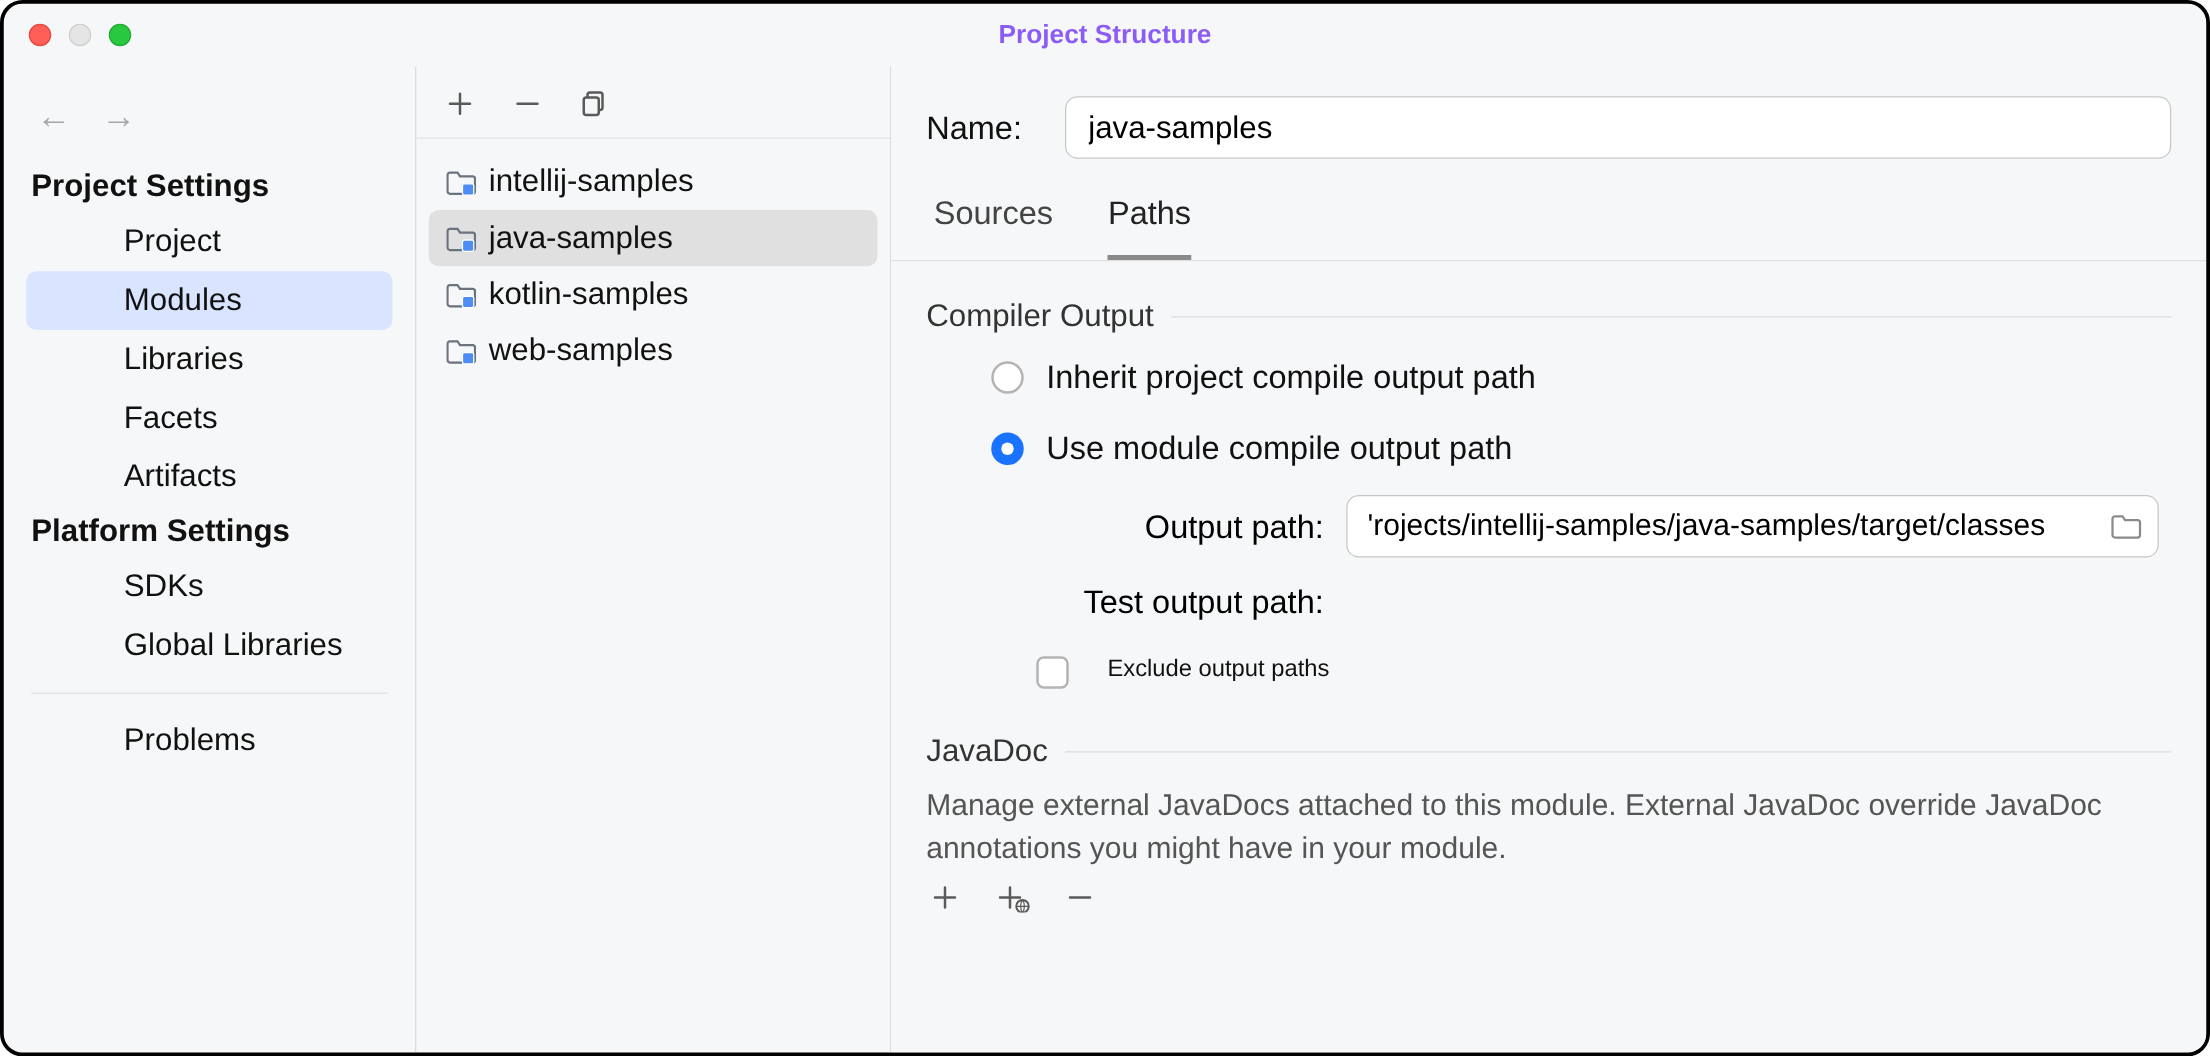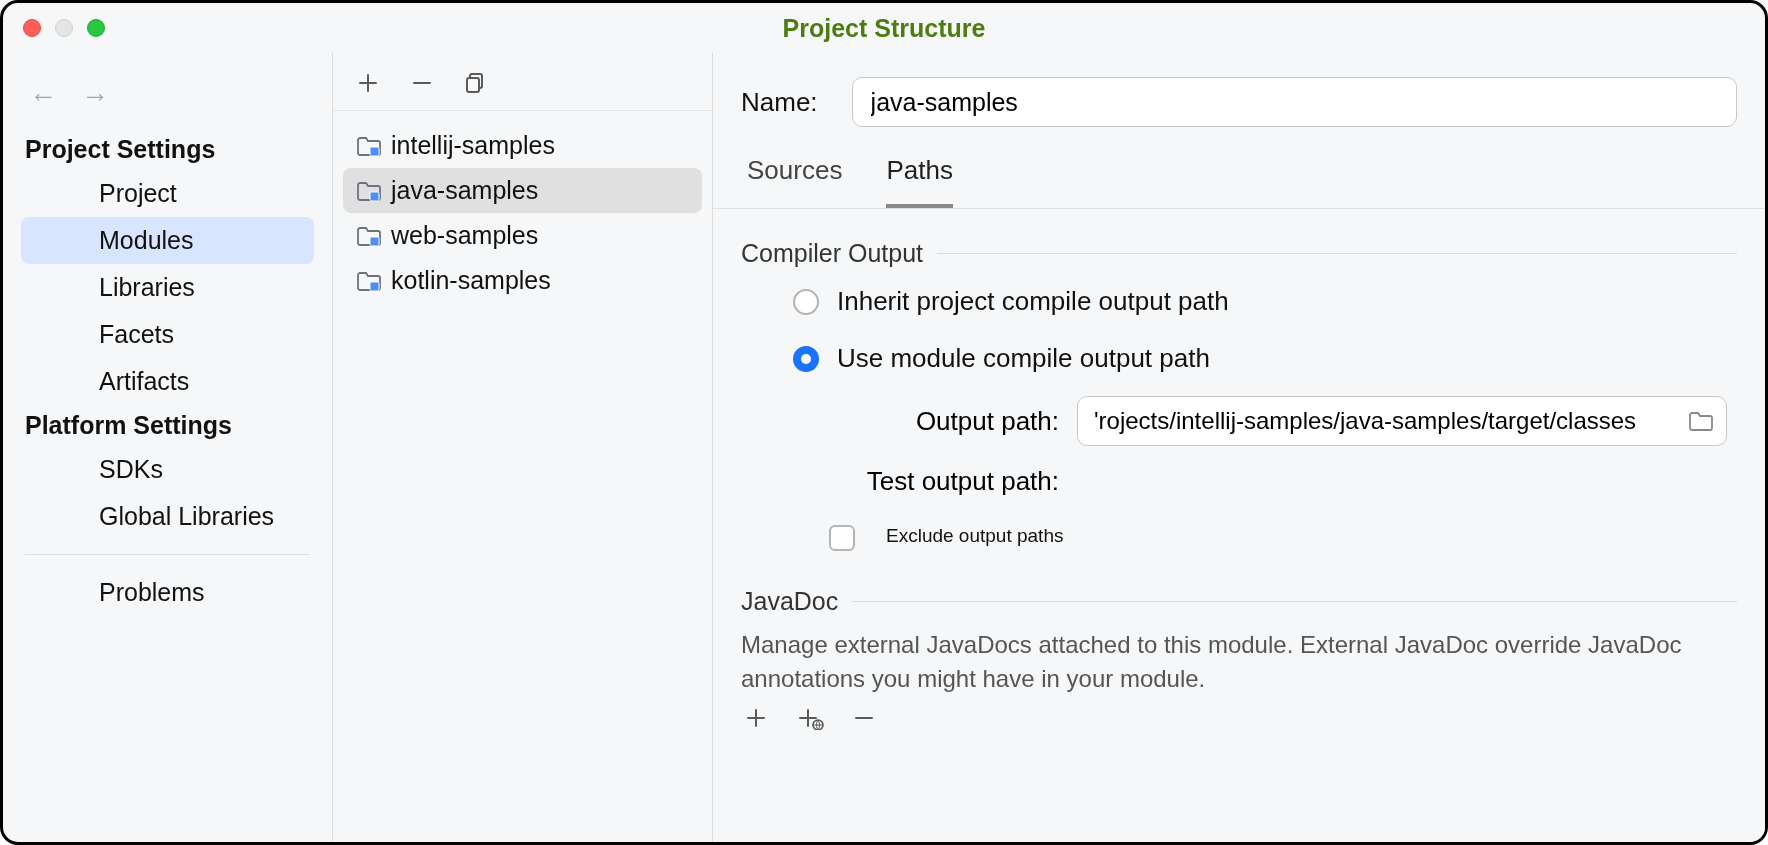--- a/index.html
+++ b/index.html
@@ -4,21 +4,21 @@
 <style>
   * { box-sizing: border-box; margin: 0; padding: 0; }
   html, body { width: 1768px; height: 845px; font-family: -apple-system, "Helvetica Neue", Arial, sans-serif; font-size: 24px; color: #111; background: #fff; }
   .window { width: 1768px; height: 845px; border: 3px solid #000; border-radius: 18px; overflow: hidden; background: #f6f7f8; display: flex; flex-direction: column; }
   .titlebar { height: 50px; display: flex; align-items: center; position: relative; }
   .traffic { display: flex; gap: 14px; margin-left: 20px; }
   .dot { width: 18px; height: 18px; border-radius: 50%; }
   .dot.red { background: #ff5f57; border: 1px solid #e1483f; }
   .dot.gray { background: #e5e5e5; border: 1px solid #cfcfcf; }
   .dot.green { background: #28c940; border: 1px solid #1faa33; }
-  .title { position: absolute; left: 0; right: 0; text-align: center; font-weight: 700; font-size: 25px; color: #4d7c0f; pointer-events: none; }
+  .title { position: absolute; left: 0; right: 0; text-align: center; font-weight: 700; font-size: 21px; color: #8b5cf6; pointer-events: none; }
   .body { flex: 1; display: flex; overflow: hidden; }
   
   .sidebar { width: 330px; border-right: 1px solid #dcdcdc; display: flex; flex-direction: column; padding-top: 8px; }
   .nav-arrows { display: flex; gap: 24px; padding: 18px 26px 22px; }
   .arrow { color: #a7a7a7; font-size: 28px; line-height: 1; user-select: none; }
   .section-head { font-weight: 700; font-size: 25px; padding: 6px 22px; }
   .side-item { padding: 9px 22px 9px 78px; font-size: 25px; cursor: default; border-radius: 8px; margin: 0 18px; }
   .side-item.selected { background: #d9e4ff; }
   .divider { height: 1px; background: #e0e0e0; margin: 14px 22px; }
   
@@ -120,28 +120,28 @@
               <path d="M1 5a2 2 0 012-2h6l2 3h10a2 2 0 012 2v10a2 2 0 01-2 2H3a2 2 0 01-2-2V5z" fill="none" stroke="#6b7280" stroke-width="1.8"></path>
               <rect x="13" y="12" width="9" height="9" rx="1.5" fill="#4d8df5" stroke="#fff" stroke-width="1"></rect>
             </svg>
           <span>java-samples</span>
         </div>
         <div class="mod-item">
           <svg class="mod-icon" viewBox="0 0 24 22">
               <path d="M1 5a2 2 0 012-2h6l2 3h10a2 2 0 012 2v10a2 2 0 01-2 2H3a2 2 0 01-2-2V5z" fill="none" stroke="#6b7280" stroke-width="1.8"></path>
               <rect x="13" y="12" width="9" height="9" rx="1.5" fill="#4d8df5" stroke="#fff" stroke-width="1"></rect>
             </svg>
+          <span>kotlin-samples</span>
+        </div>
+        <div class="mod-item">
+          <svg class="mod-icon" viewBox="0 0 24 22">
+              <path d="M1 5a2 2 0 012-2h6l2 3h10a2 2 0 012 2v10a2 2 0 01-2 2H3a2 2 0 01-2-2V5z" fill="none" stroke="#6b7280" stroke-width="1.8"></path>
+              <rect x="13" y="12" width="9" height="9" rx="1.5" fill="#4d8df5" stroke="#fff" stroke-width="1"></rect>
+            </svg>
           <span>web-samples</span>
-        </div>
-        <div class="mod-item">
-          <svg class="mod-icon" viewBox="0 0 24 22">
-              <path d="M1 5a2 2 0 012-2h6l2 3h10a2 2 0 012 2v10a2 2 0 01-2 2H3a2 2 0 01-2-2V5z" fill="none" stroke="#6b7280" stroke-width="1.8"></path>
-              <rect x="13" y="12" width="9" height="9" rx="1.5" fill="#4d8df5" stroke="#fff" stroke-width="1"></rect>
-            </svg>
-          <span>kotlin-samples</span>
         </div>
       </div>
     </div>
 
     <div class="right">
       <div class="name-row">
         <span class="name-label">Name:</span>
         <input class="text-input" value="java-samples" style="">
       </div>
       <div class="tabs">

